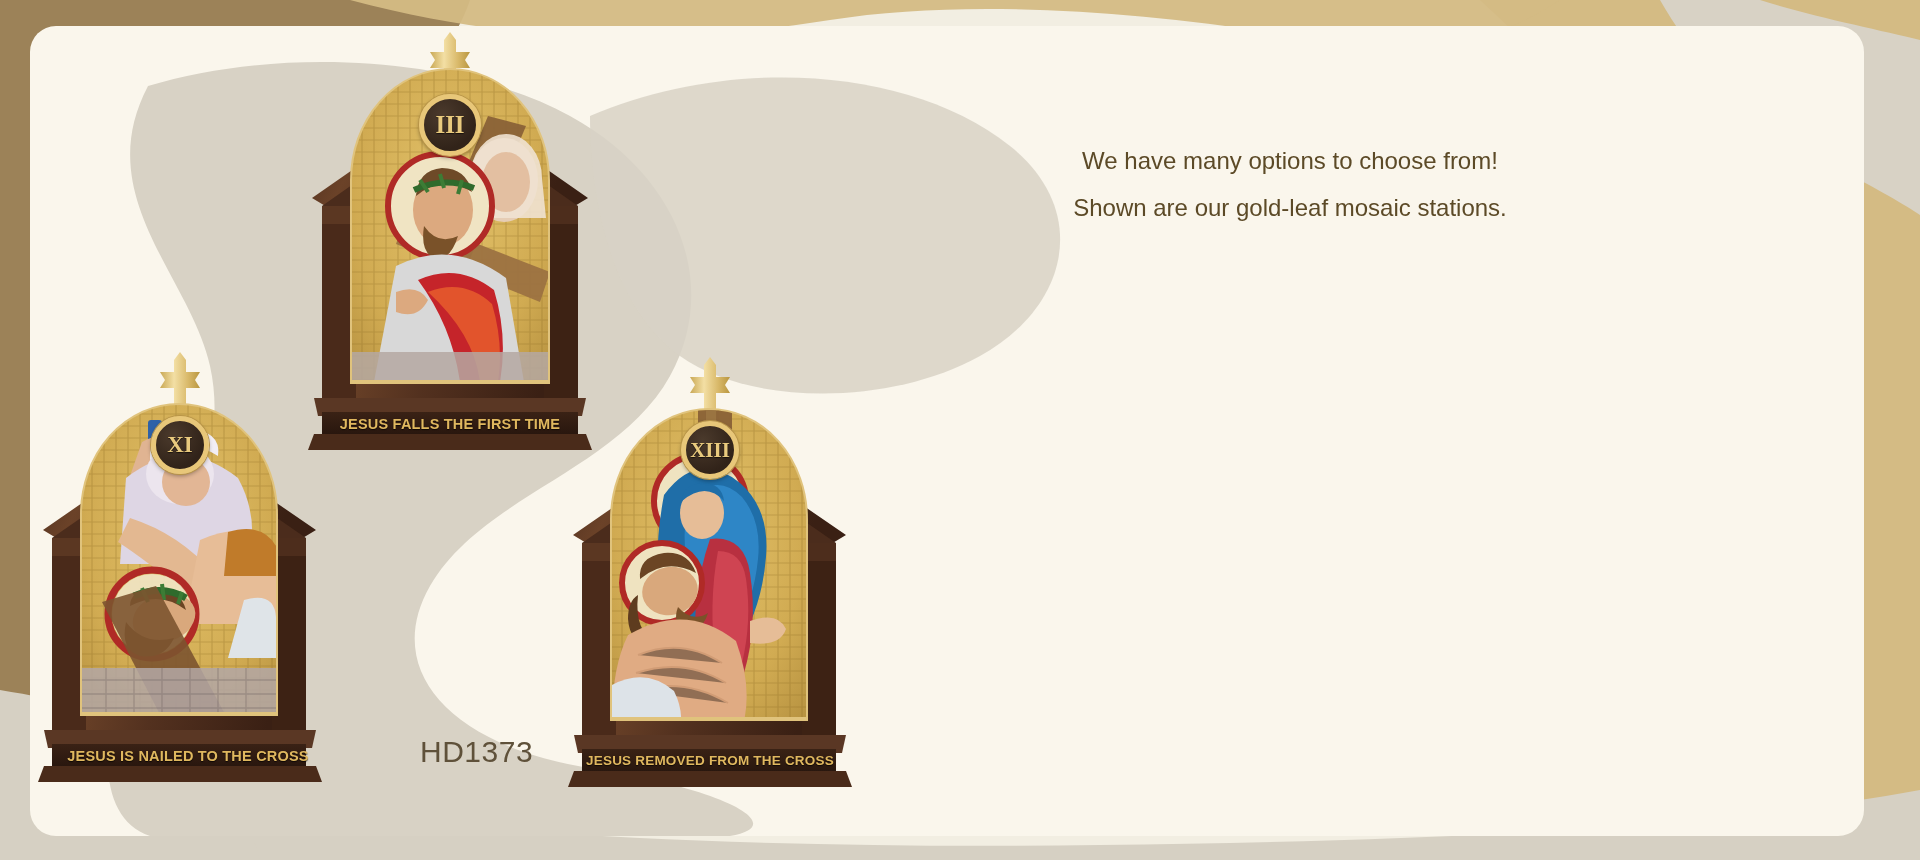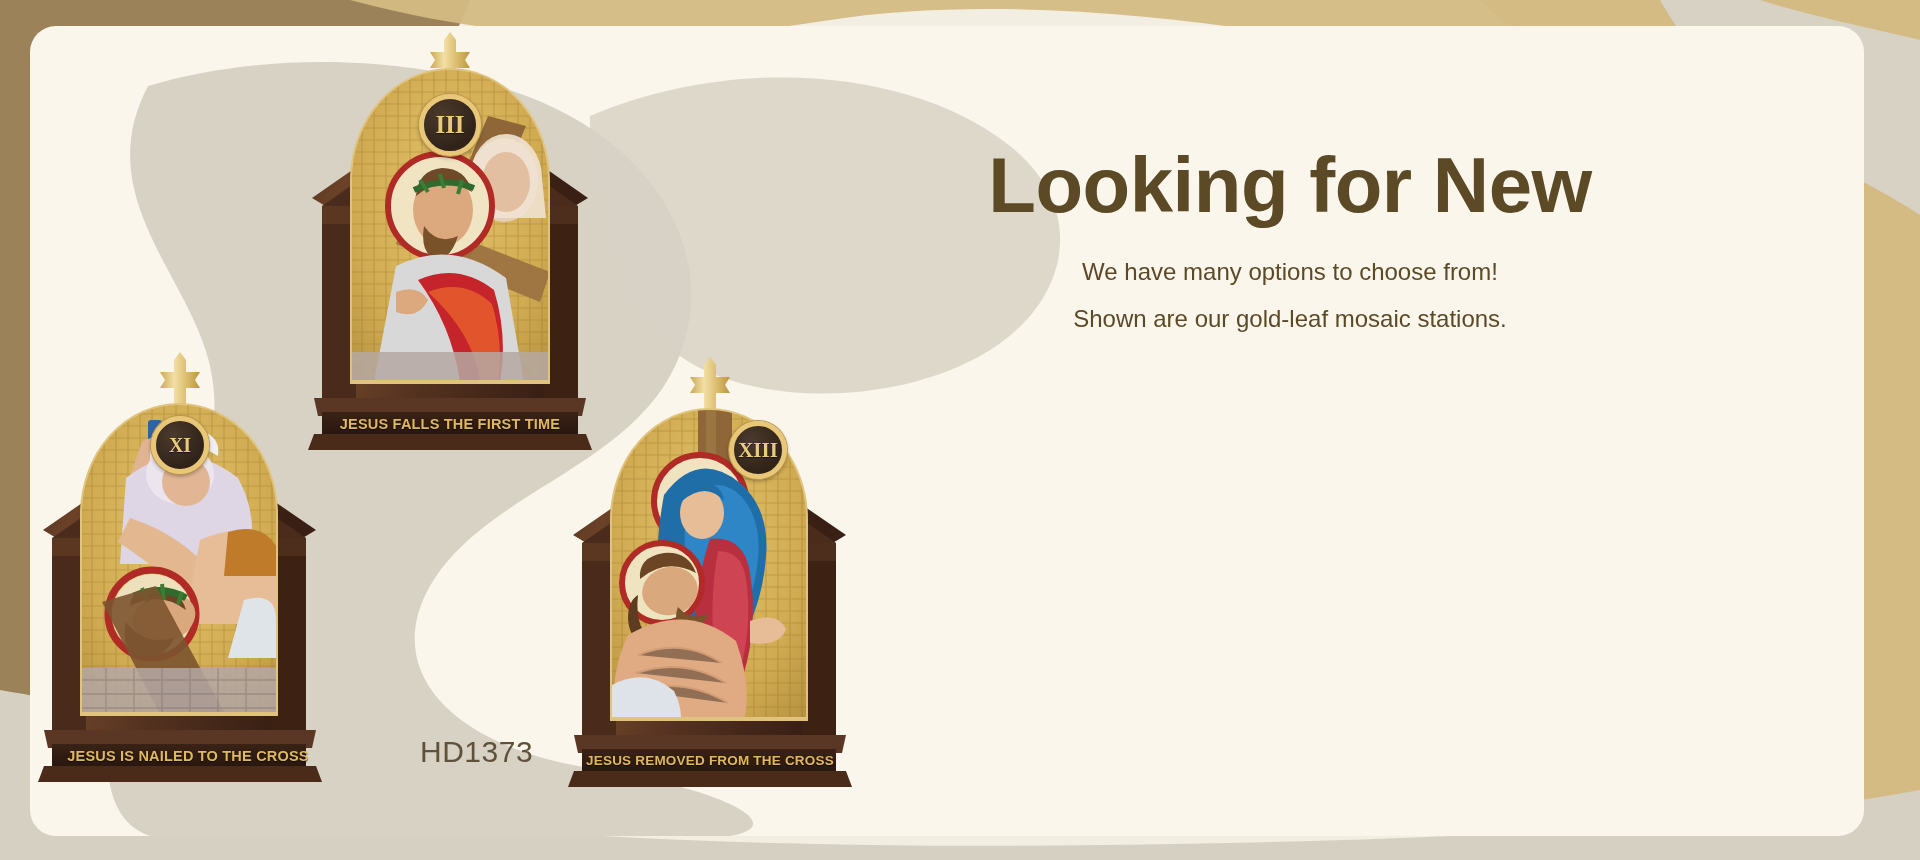--- a/index.html
+++ b/index.html
@@ -104,21 +104,20 @@
                C588,444 452,470 400,560 C352,644 420,720 560,742
                C700,764 760,800 700,810 L120,810
                C60,790 70,690 110,600 C150,510 200,430 180,340
                C160,250 60,170 118,60 Z" fill="#d8d2c5"></path>
       <path d="M560,90 C700,30 880,40 980,120 C1060,184 1040,280 950,330
                C860,380 720,380 650,330 C580,280 560,170 560,90 Z" fill="#d8d2c5" opacity="0.85"></path>
     </svg>
   </div>
 
   <div class="copy">
-    <div class="headline">Looking for New</div>
     <div class="sub">We have many options to choose from!</div>
     <div class="sub">Shown are our gold-leaf mosaic stations.</div>
   </div>
 
   <div class="sku">HD1373</div>
 
   <div class="station" style="left:300px; top:30px; width:300px; height:460px;">
 
     <svg class="finial ico" width="46" height="92" viewBox="0 0 46 92" style="top:0;" aria-hidden="true">
       <defs>
@@ -222,21 +221,21 @@
         <linearGradient id="gold11" x1="0" y1="0" x2="1" y2="0">
           <stop offset="0" stop-color="#c9a855"></stop>
             <stop offset="0.35" stop-color="#f3dfa4"></stop>
           <stop offset="0.7" stop-color="#d9b96a"></stop>
             <stop offset="1" stop-color="#b9963f"></stop>
         </linearGradient>
       </defs>
       <path d="M23,2 L29,10 L29,22 L43,22 L38,30 L43,38 L29,38 L29,92 L17,92 L17,38 L3,38 L8,30 L3,22 L17,22 L17,10 Z" fill="url(#gold11)"></path>
     </svg>
 
-    <div class="medallion" style="top:66px; width:58px; height:58px; font-size:20px;">
+    <div class="medallion" style="top:66px; width:58px; height:58px; font-size:23px;">
       <span>XI</span>
     </div>
 
     <svg class="shrine" width="300" height="470" viewBox="0 0 300 470" aria-hidden="true">
       <defs>
         <linearGradient id="wood11" x1="0" y1="0" x2="1" y2="0.2">
           <stop offset="0" stop-color="#4a2c1d"></stop>
             <stop offset="0.25" stop-color="#6b4228"></stop>
           <stop offset="0.55" stop-color="#53311f"></stop>
             <stop offset="1" stop-color="#3a2014"></stop>
@@ -322,21 +321,21 @@
         <linearGradient id="gold13" x1="0" y1="0" x2="1" y2="0">
           <stop offset="0" stop-color="#c9a855"></stop>
             <stop offset="0.35" stop-color="#f3dfa4"></stop>
           <stop offset="0.7" stop-color="#d9b96a"></stop>
             <stop offset="1" stop-color="#b9963f"></stop>
         </linearGradient>
       </defs>
       <path d="M23,2 L29,10 L29,22 L43,22 L38,30 L43,38 L29,38 L29,92 L17,92 L17,38 L3,38 L8,30 L3,22 L17,22 L17,10 Z" fill="url(#gold13)"></path>
     </svg>
 
-    <div class="medallion" style="top:66px; width:58px; height:58px; font-size:21px;margin-left:48px;">
+    <div class="medallion" style="top:66px; width:58px; height:58px; font-size:21px;">
       <span>XIII</span>
     </div>
 
     <svg class="shrine" width="300" height="470" viewBox="0 0 300 470" aria-hidden="true">
       <defs>
         <linearGradient id="wood13" x1="0" y1="0" x2="1" y2="0.2">
           <stop offset="0" stop-color="#4a2c1d"></stop>
             <stop offset="0.25" stop-color="#6b4228"></stop>
           <stop offset="0.55" stop-color="#53311f"></stop>
             <stop offset="1" stop-color="#3a2014"></stop>

